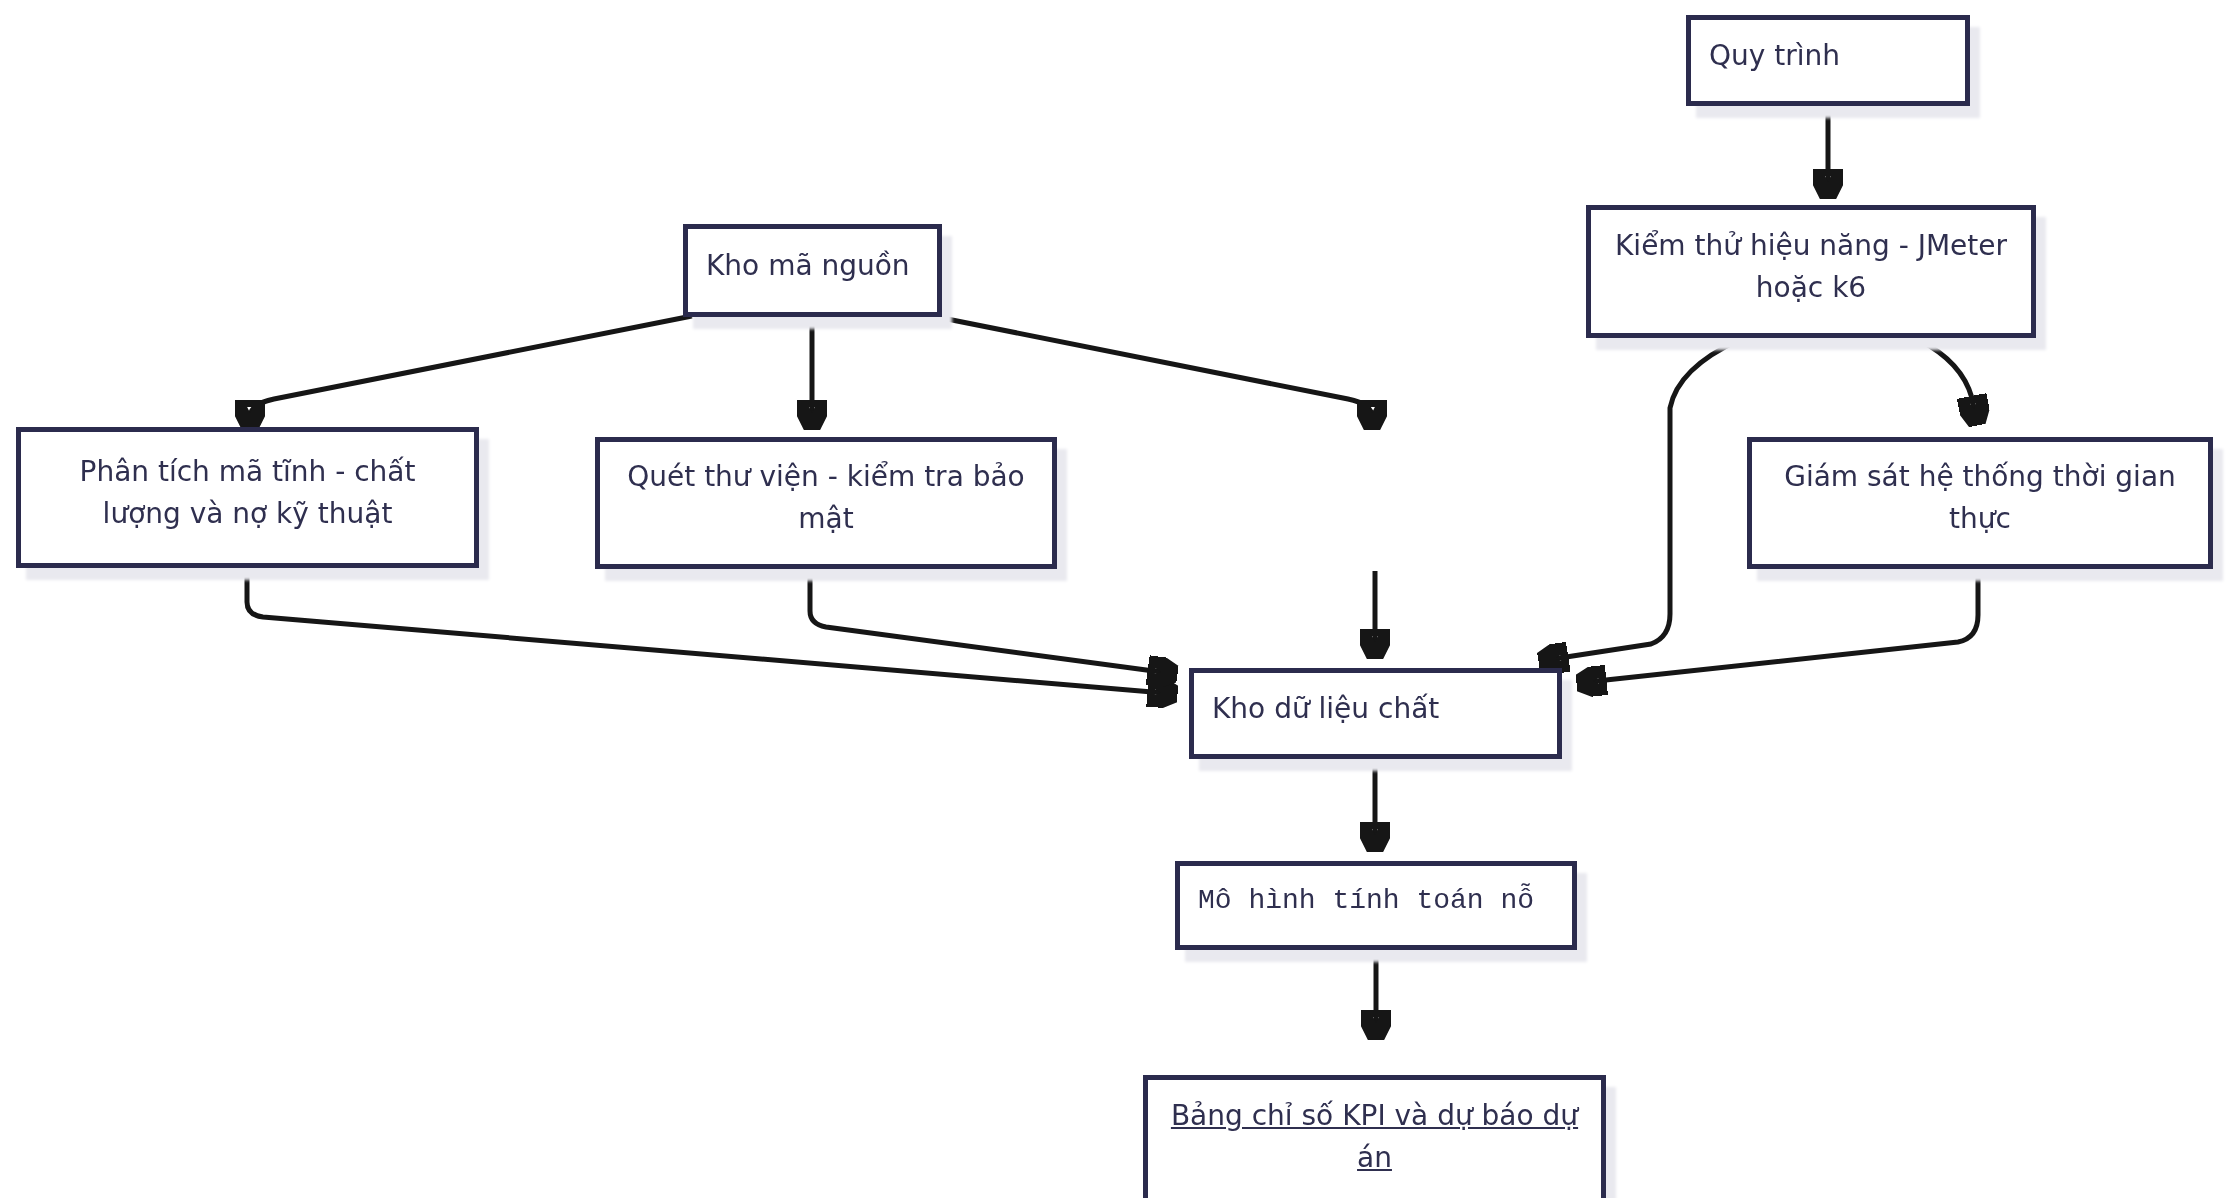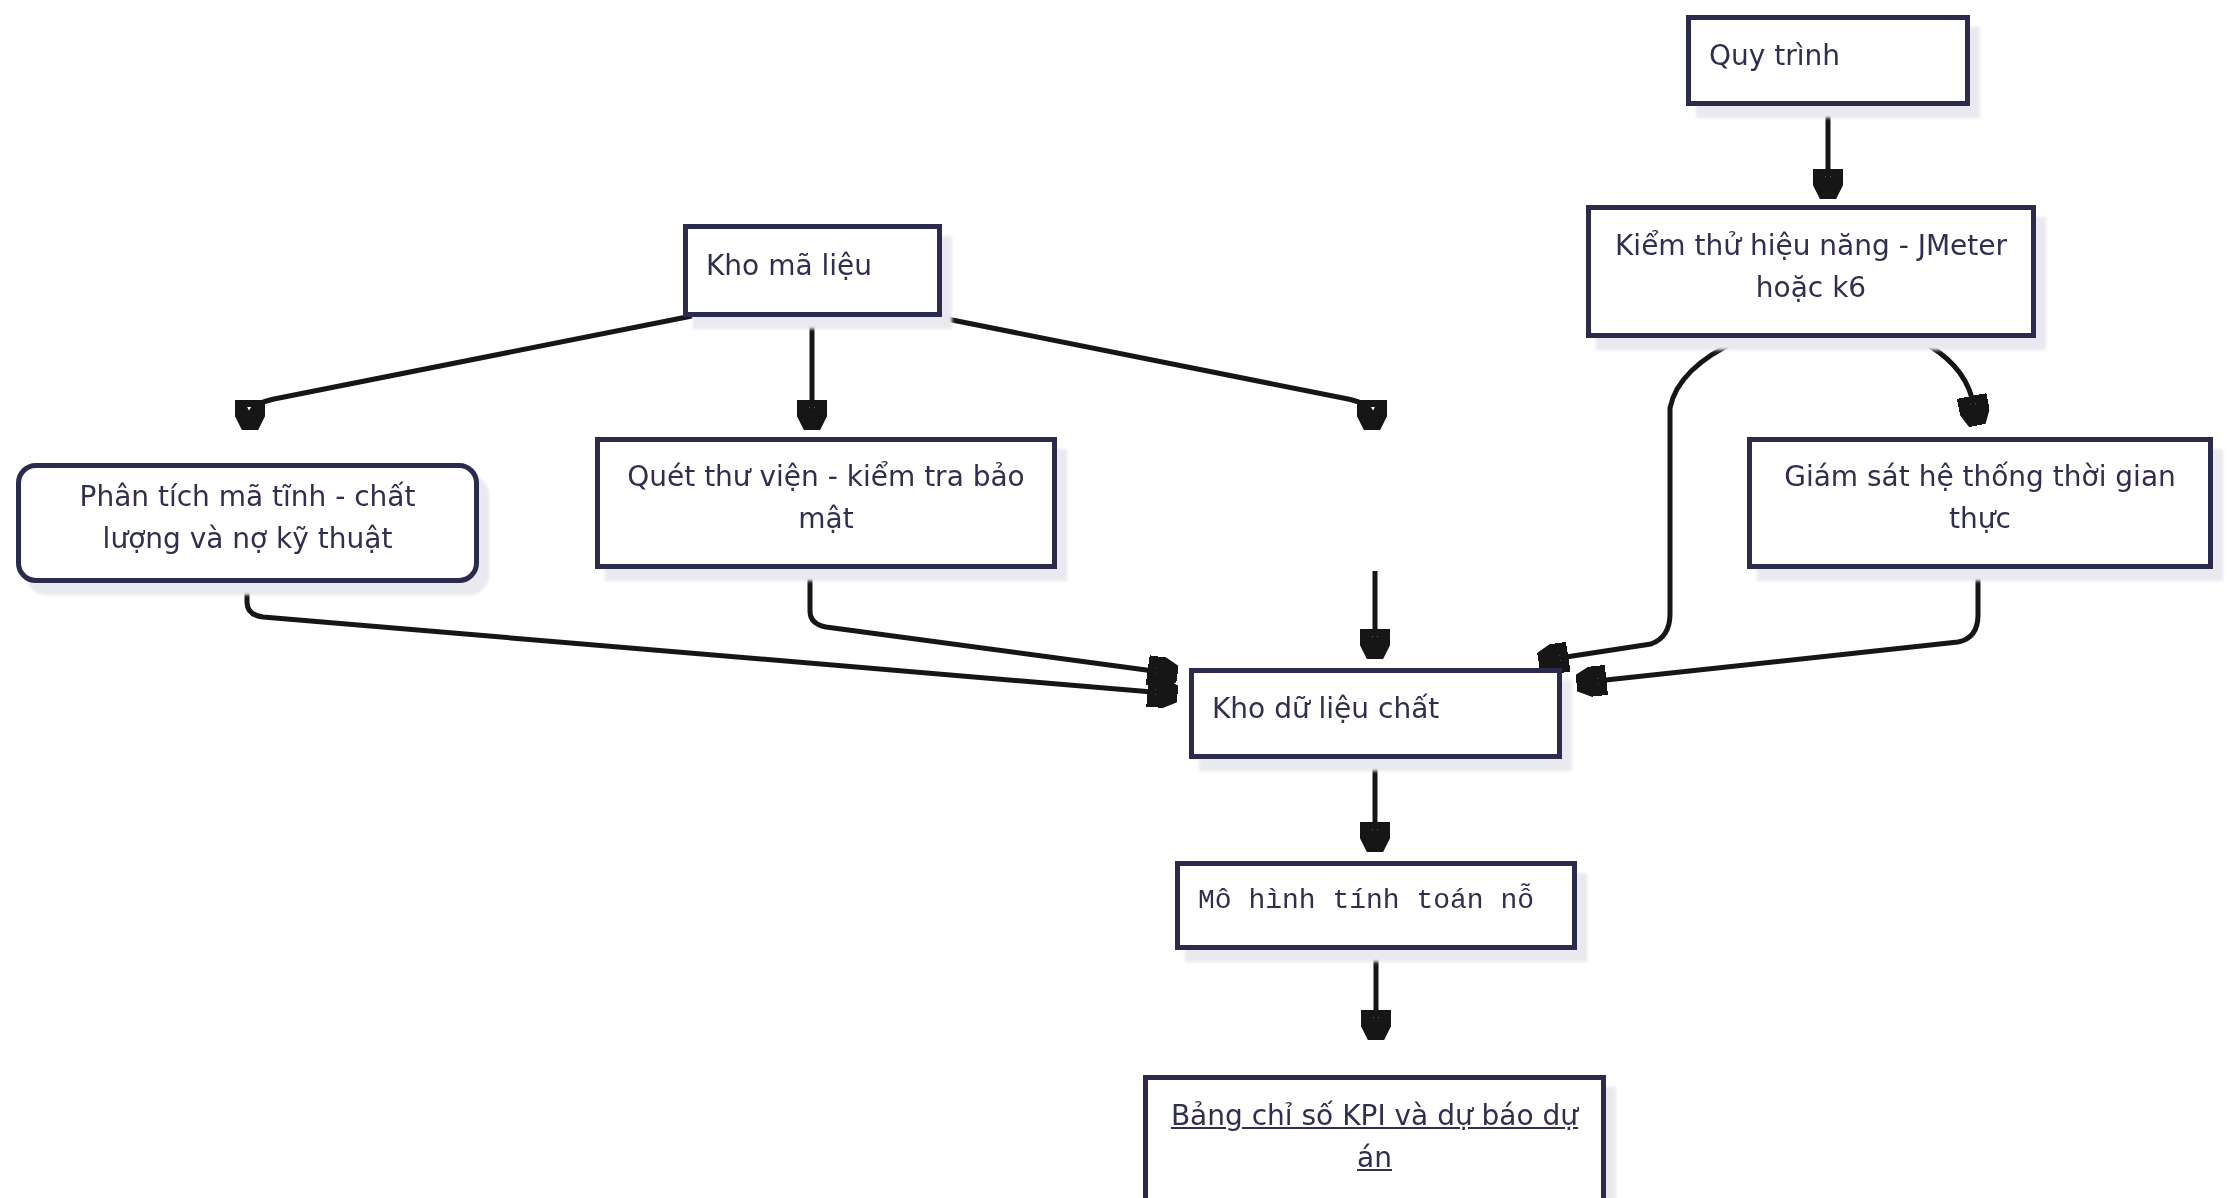--- a/index.html
+++ b/index.html
@@ -29,21 +29,21 @@
     border:5px solid var(--border);
     box-shadow:10px 12px 3px var(--shadow);
     color:var(--text);
     font-size:28px;line-height:42px;
     padding:0 18px 10px 18px;
   }
   
   .n-quy-trinh          {left:1686px;top:15px;  width:284px;height:91px;}
   .n-kiem-thu-hieu-nang {left:1586px;top:205px; width:450px;height:133px;}
   .n-kho-ma-nguon       {left:683px; top:224px; width:259px;height:93px;}
-  .n-phan-tich-ma-tinh  {left:16px;  top:463px; width:463px;height:120px;border-radius:20px;}
+  .n-phan-tich-ma-tinh  {left:16px;  top:427px; width:463px;height:141px;}
   .n-quet-thu-vien      {left:579px; top:437px; width:462px;height:132px;margin-left:16px;}
   .n-kiem-thu-bao-mat   {left:1143px;top:437px; width:463px;height:132px;}
   .n-giam-sat           {left:1747px;top:437px; width:466px;height:132px;}
   .n-kho-du-lieu        {left:1189px;top:668px; width:373px;height:91px;}
   .n-mo-hinh            {left:1175px;top:861px; width:402px;height:89px;font-family:Liberation Mono, monospace;}
   .n-bang-kpi           {left:1143px;top:1075px;width:463px;height:134px;text-decoration:underline;}
 </style>
 </head>
 <body>
 
@@ -83,21 +83,21 @@
 
   <div class="node n-quy-trinh">
     <span>Quy trình</span>
   </div>
 
   <div class="node n-kiem-thu-hieu-nang">
     <span>Kiểm thử hiệu năng - JMeter hoặc k6</span>
   </div>
 
   <div class="node n-kho-ma-nguon">
-    <span>Kho mã liệu</span>
+    <span>Kho mã nguồn</span>
   </div>
 
   <div class="node n-phan-tich-ma-tinh">
     <span>Phân tích mã tĩnh - chất lượng và nợ kỹ thuật</span>
   </div>
 
   <div class="node n-quet-thu-vien">
     <span>Quét thư viện - kiểm tra bảo mật</span>
   </div>
 

